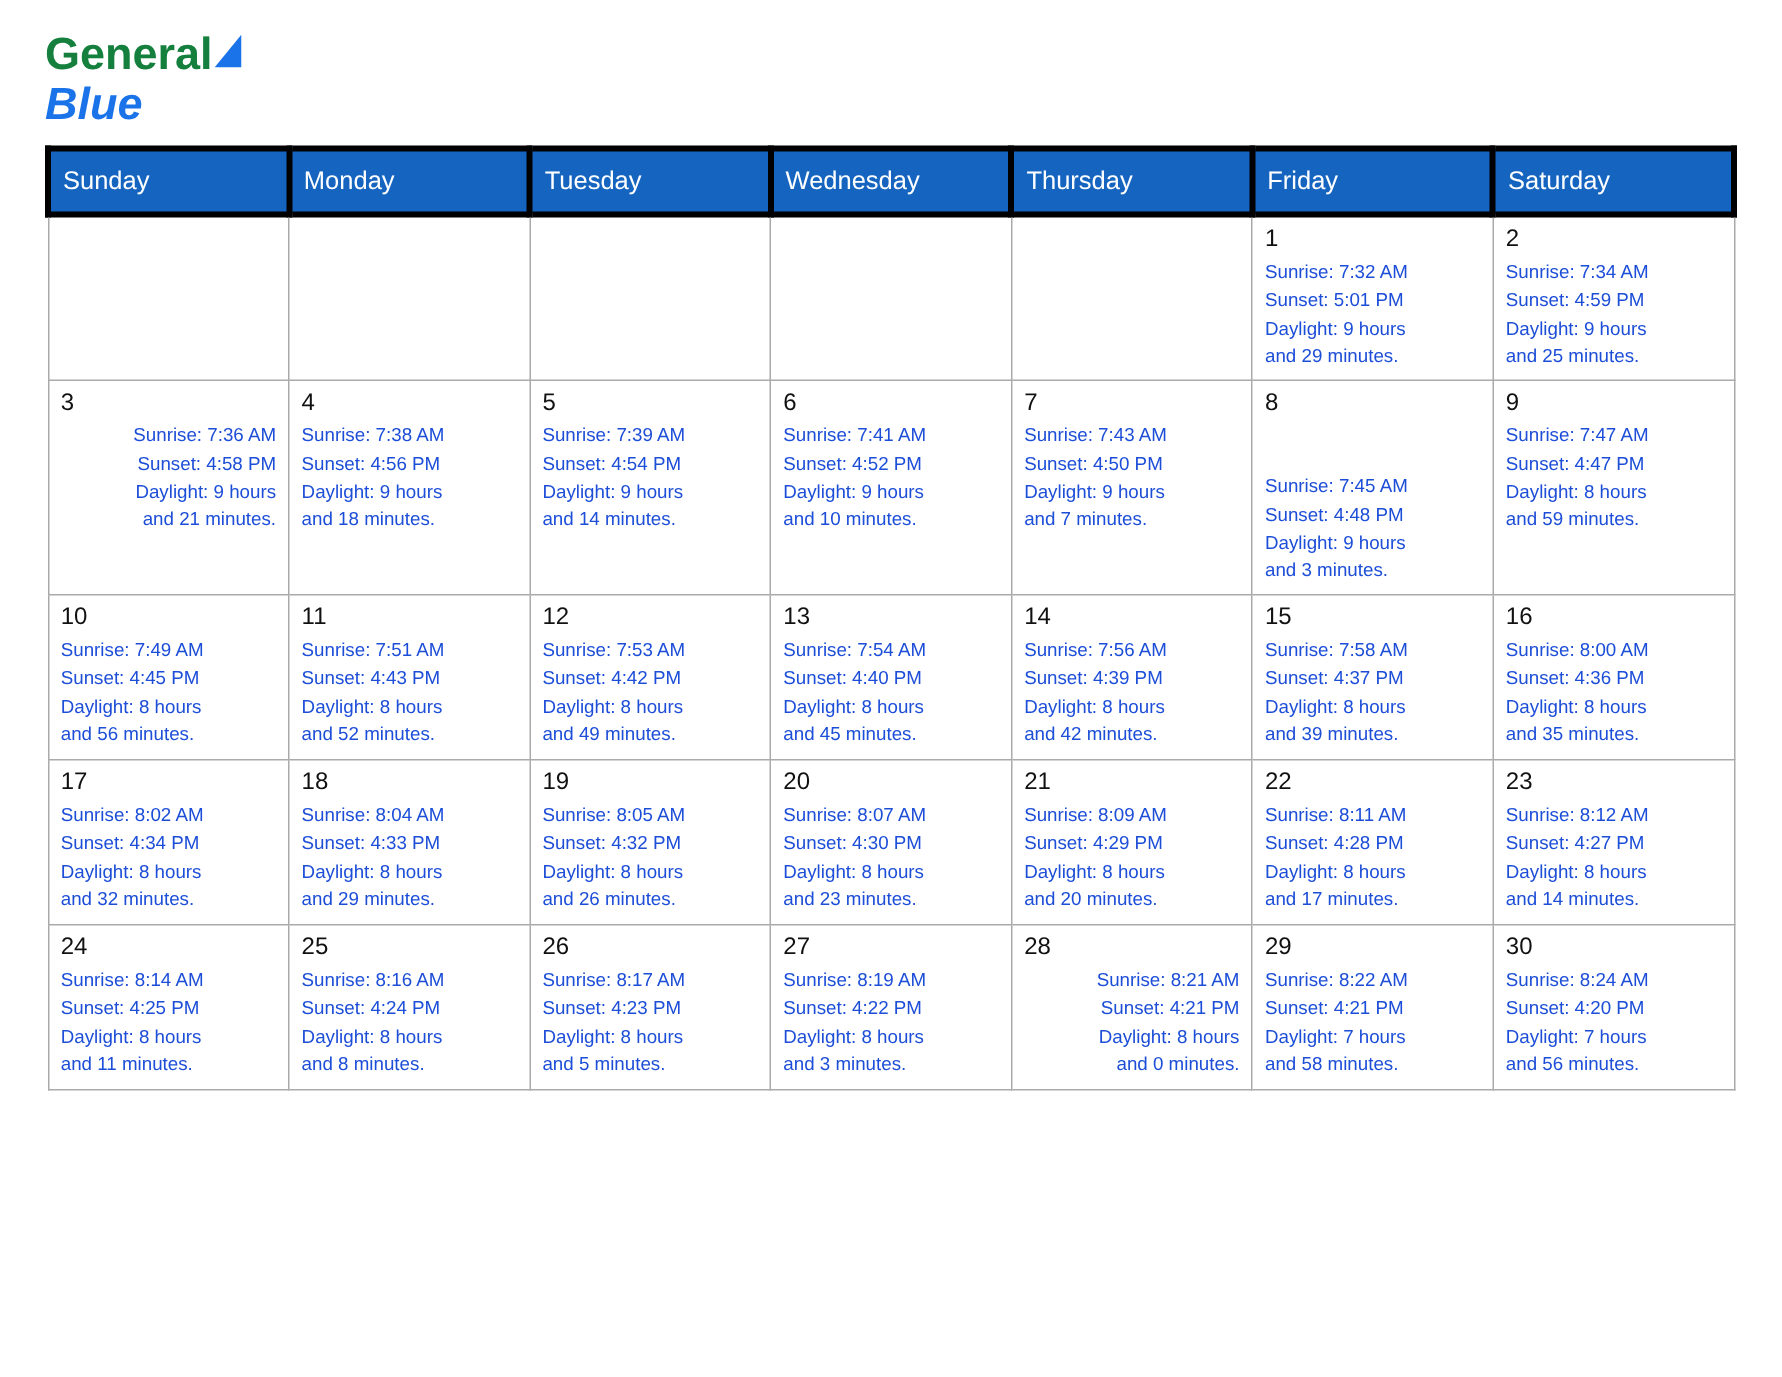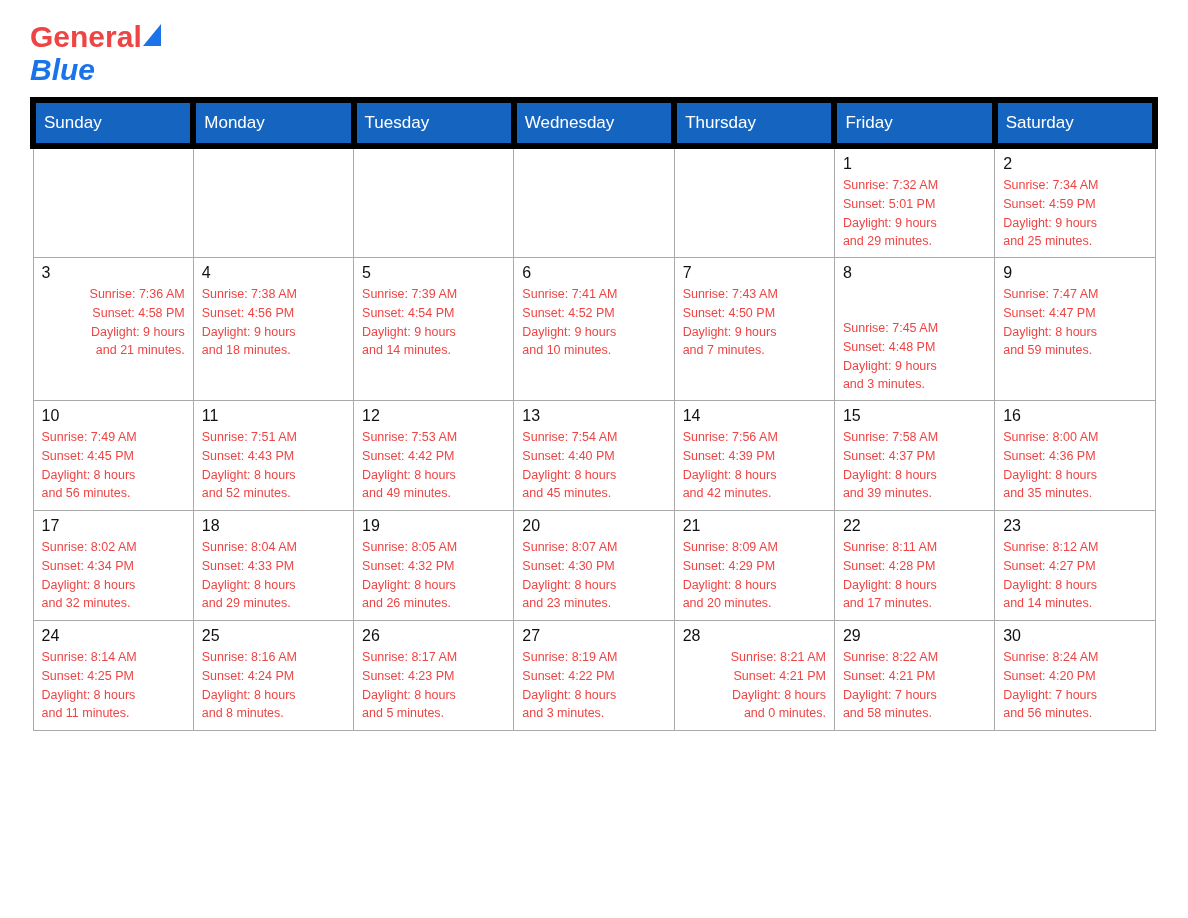--- a/index.html
+++ b/index.html
@@ -40,21 +40,21 @@
       border-collapse: collapse;
       margin-top: 8px;
     }
     .calendar th {
       background-color: #1565c0;
       color: #fff;
       font-size: 17px;
       font-weight: normal;
       padding: 10px 8px;
       text-align: left;
-      border: 6px solid #000000;
+      border: 4px solid #000000;
     }
     .calendar td {
       vertical-align: top;
       border: 1px solid #aaa;
       padding: 6px 8px;
       width: calc(100% / 7);
       min-height: 110px;
       font-size: 13px;
       color: #222;
       background: #fff;
@@ -64,35 +64,35 @@
     }
     .day-number {
       font-size: 16px;
       font-weight: normal;
       color: #111;
       margin-bottom: 3px;
       display: block;
     }
     .day-info {
       font-size: 12.5px;
-      color: #ef4444;
+      color: #1d4ed8;
       line-height: 1.5;
     }
     .empty-cell {
       background: #f9f9f9;
     }
     .logo-row {
       display: flex;
       align-items: center;
       line-height: 1.1;
     }
     .logo-text-general {
       font-size: 30px;
       font-weight: bold;
-      color: #ef4444;
+      color: #15803d;
     }
     .logo-triangle-svg {
       display: inline-block;
       margin-left: 1px;
       margin-right: 0px;
     }
     .logo-text-blue {
       font-size: 30px;
       font-weight: bold;
       color: #1a73e8;

